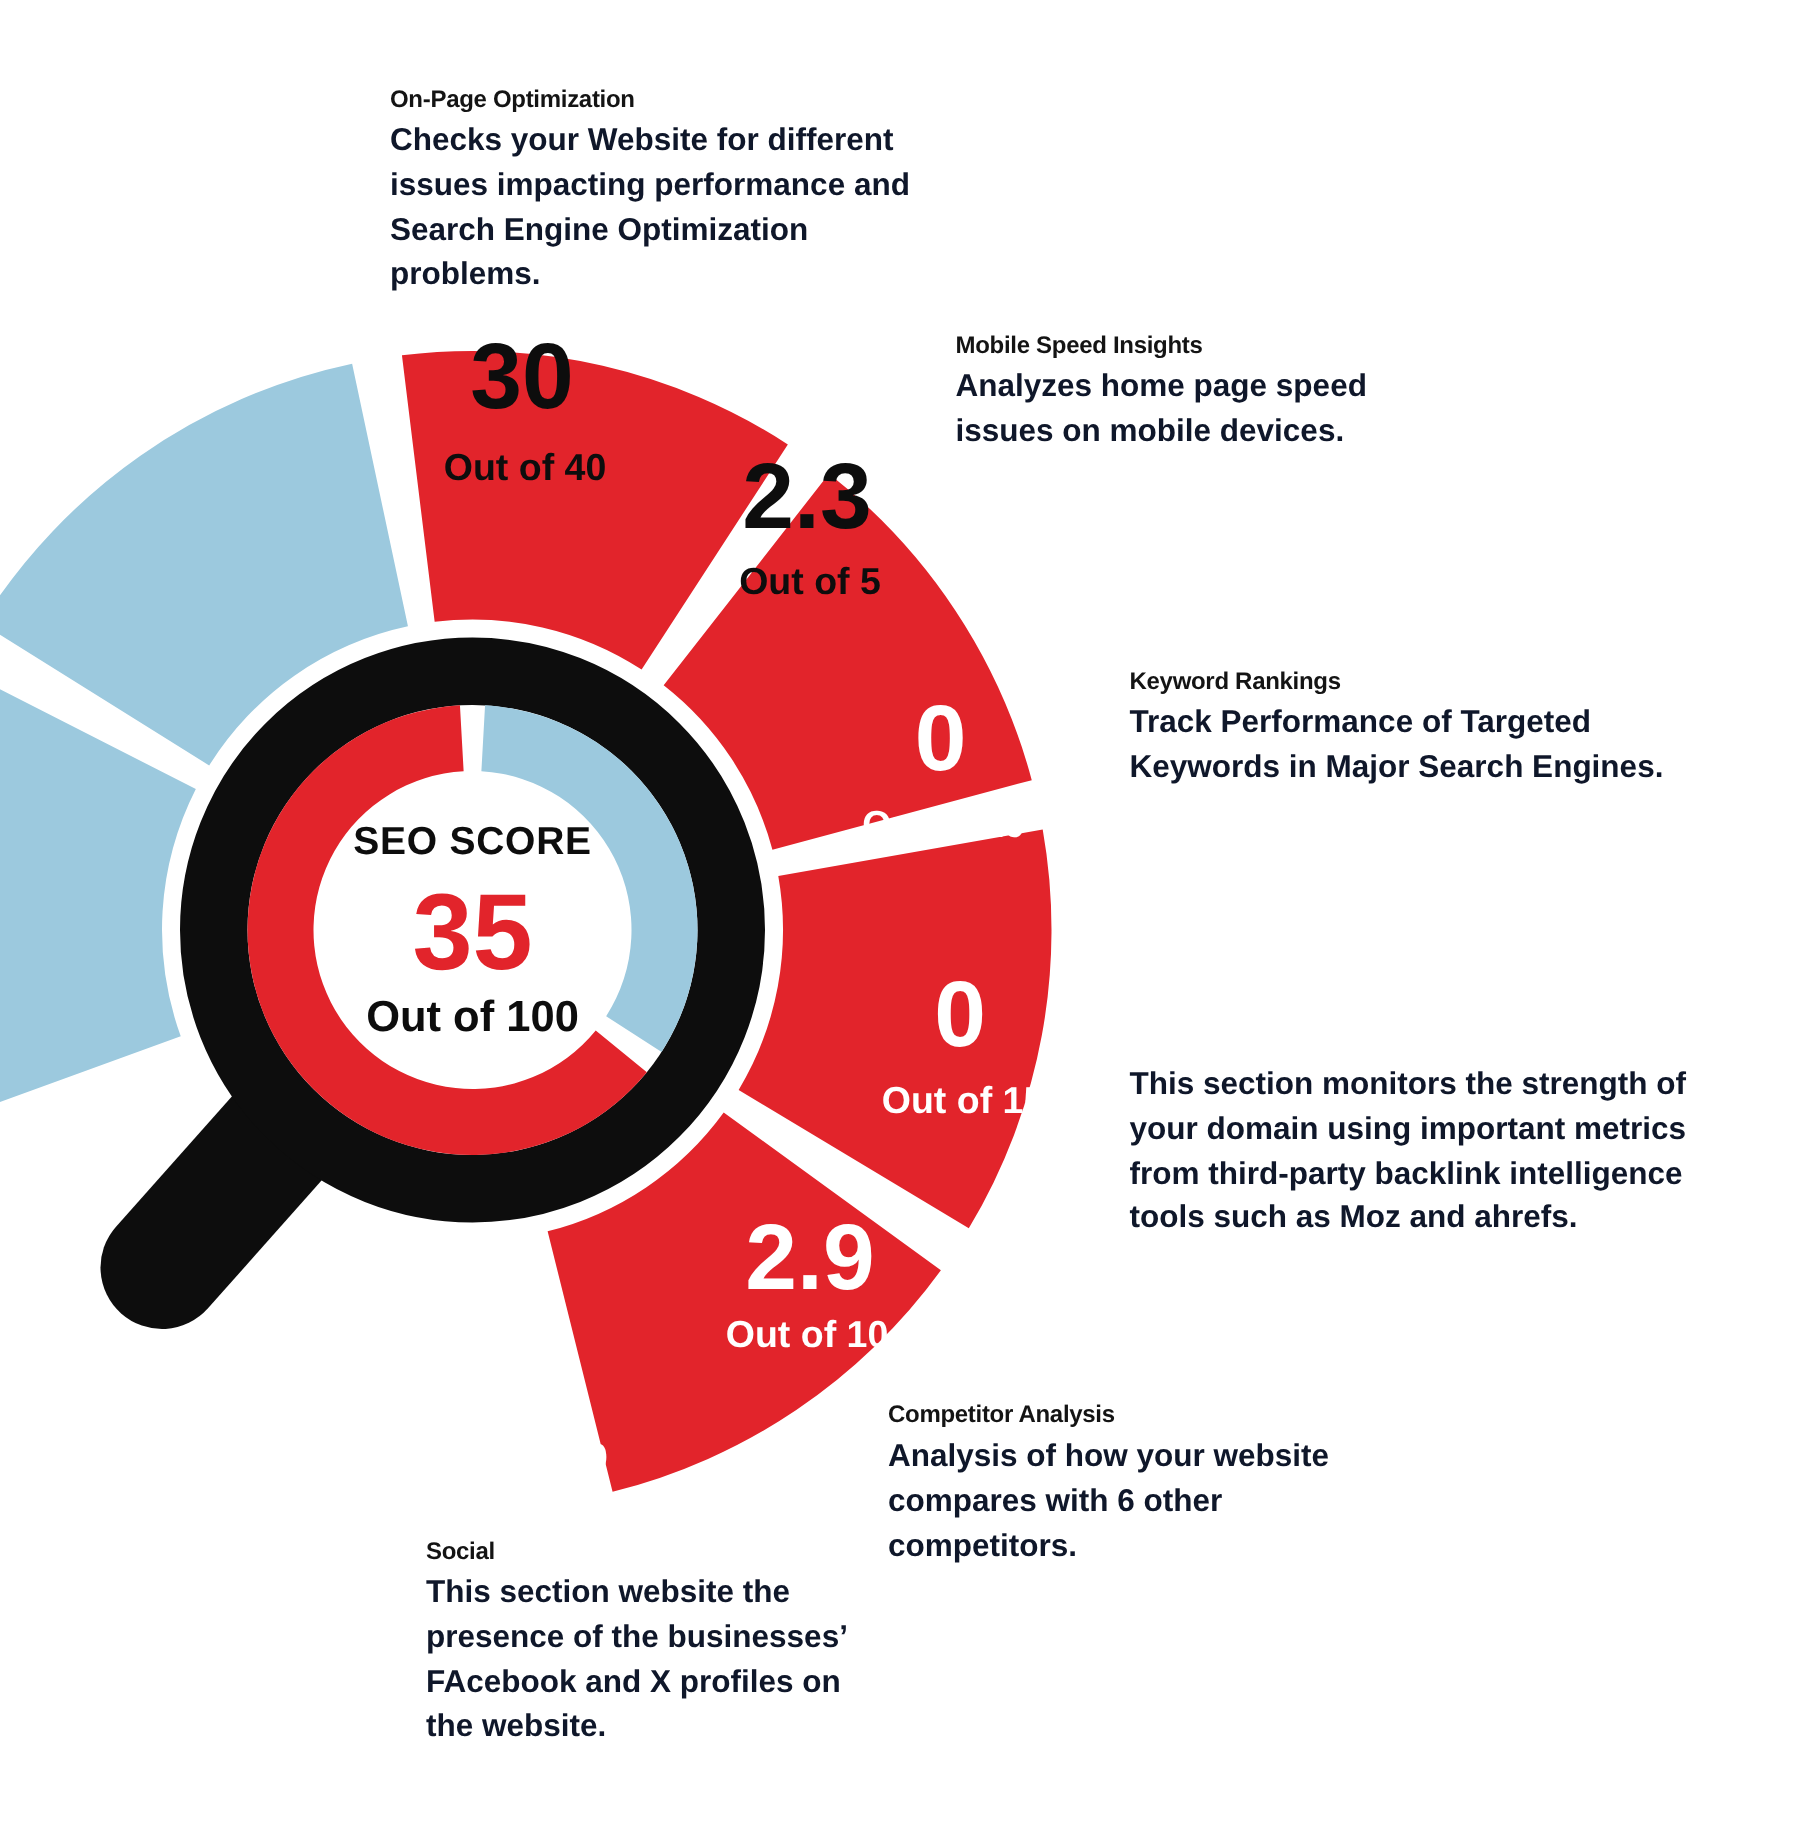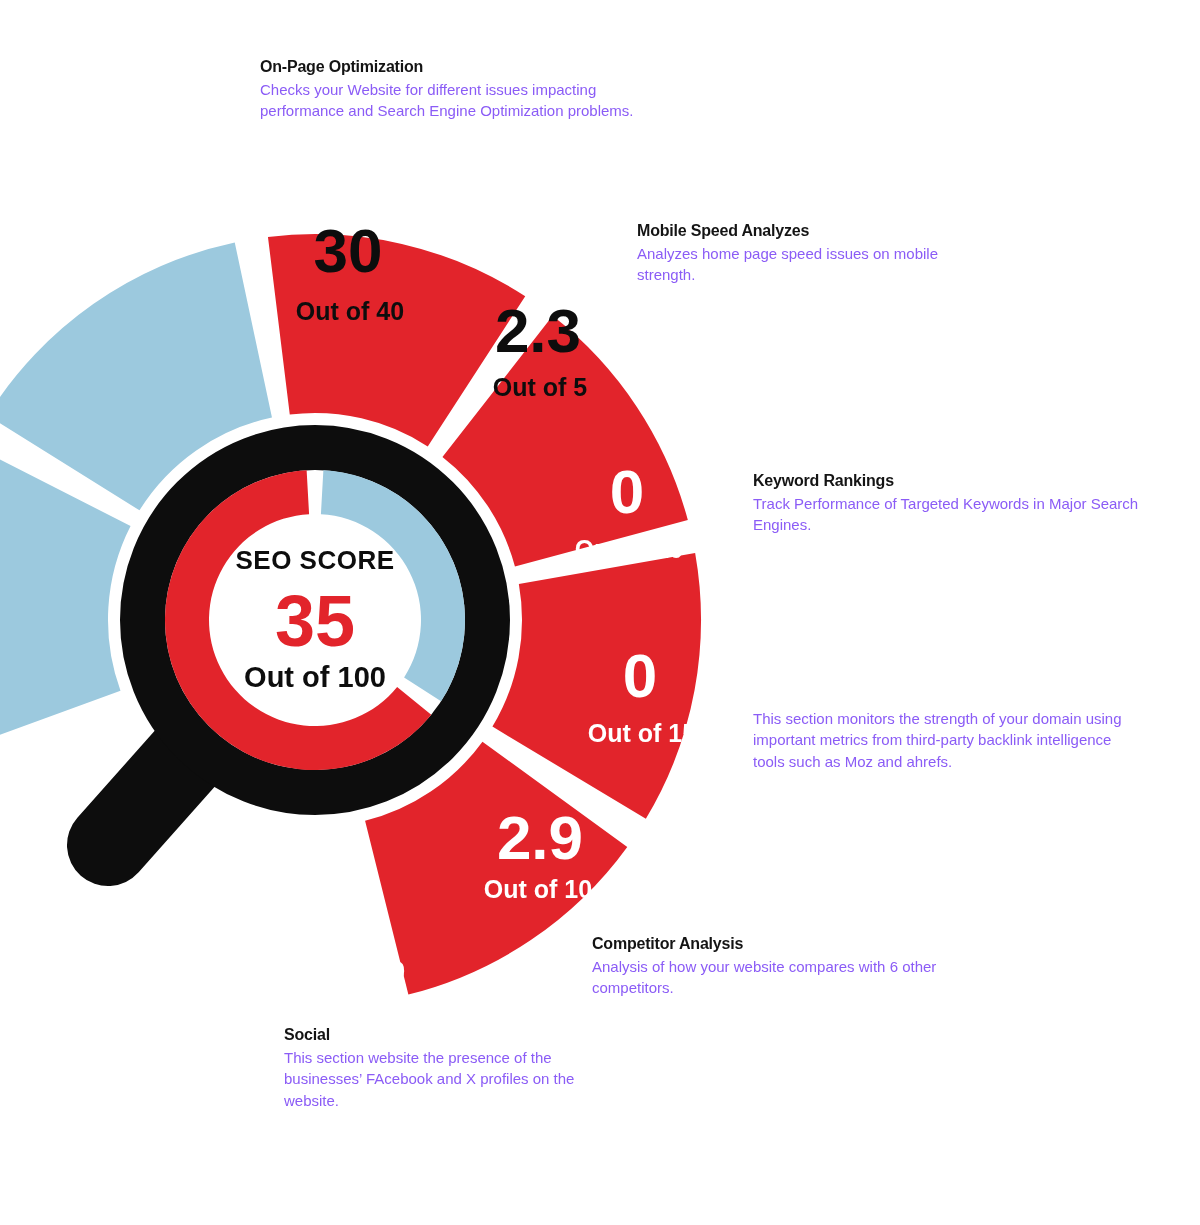--- a/index.html
+++ b/index.html
@@ -24,25 +24,25 @@
   .label-title {
     font-size: 16px;
     font-weight: bold;
     color: #141414;
     letter-spacing: -0.2px;
     margin: 0 0 3px 0;
     line-height: 1.12;
     white-space: nowrap;
   }
   .label-desc {
-    font-size: 15px;
-    color: #8b5cf6;
+    font-size: 21px;
+    color: #0f172a;
     line-height: 1.42;
     margin: 0;
-    font-weight: 400;
+    font-weight: 700;
   }
   .seg-value { font-weight: bold; }
   .seg-sub { font-weight: bold; }
   text { font-family: "Liberation Sans", sans-serif; }
 </style>
 </head>
 <body>
 
 <div id="page">
 
@@ -95,25 +95,25 @@
         <text x="351" y="980" text-anchor="middle" font-size="25" font-weight="bold" fill="#FFFFFF" class="seg-sub">Out of 10</text>
       </g>
   </svg>
 
   <div class="label-block" style="left:260px; top:58px; width:400px;">
     <p class="label-title">On-Page Optimization</p>
     <p class="label-desc" style="width:382px;">Checks your Website for different issues impacting performance and Search Engine Optimization problems.</p>
   </div>
 
   <div class="label-block" style="left:637px; top:222px; width:350px;">
-    <p class="label-title">Mobile Speed Analyzes</p>
-    <p class="label-desc" style="width:330px;">Analyzes home page speed issues on mobile strength.</p>
+    <p class="label-title">Mobile Speed Insights</p>
+    <p class="label-desc" style="width:330px;">Analyzes home page speed issues on mobile devices.</p>
   </div>
 
-  <div class="label-block" style="left:753px; top:472px; width:400px;">
+  <div class="label-block" style="left:753px; top:446px; width:400px;">
     <p class="label-title">Keyword Rankings</p>
     <p class="label-desc" style="width:390px;">Track Performance of Targeted Keywords in Major Search Engines.</p>
   </div>
 
   <div class="label-block" style="left:753px; top:708px; width:400px;">
     <p class="label-desc" style="width:392px;">This section monitors the strength of your domain using important metrics from third-party backlink intelligence tools such as Moz and ahrefs.</p>
   </div>
 
   <div class="label-block" style="left:592px; top:935px; width:380px;">
     <p class="label-title">Competitor Analysis</p>

